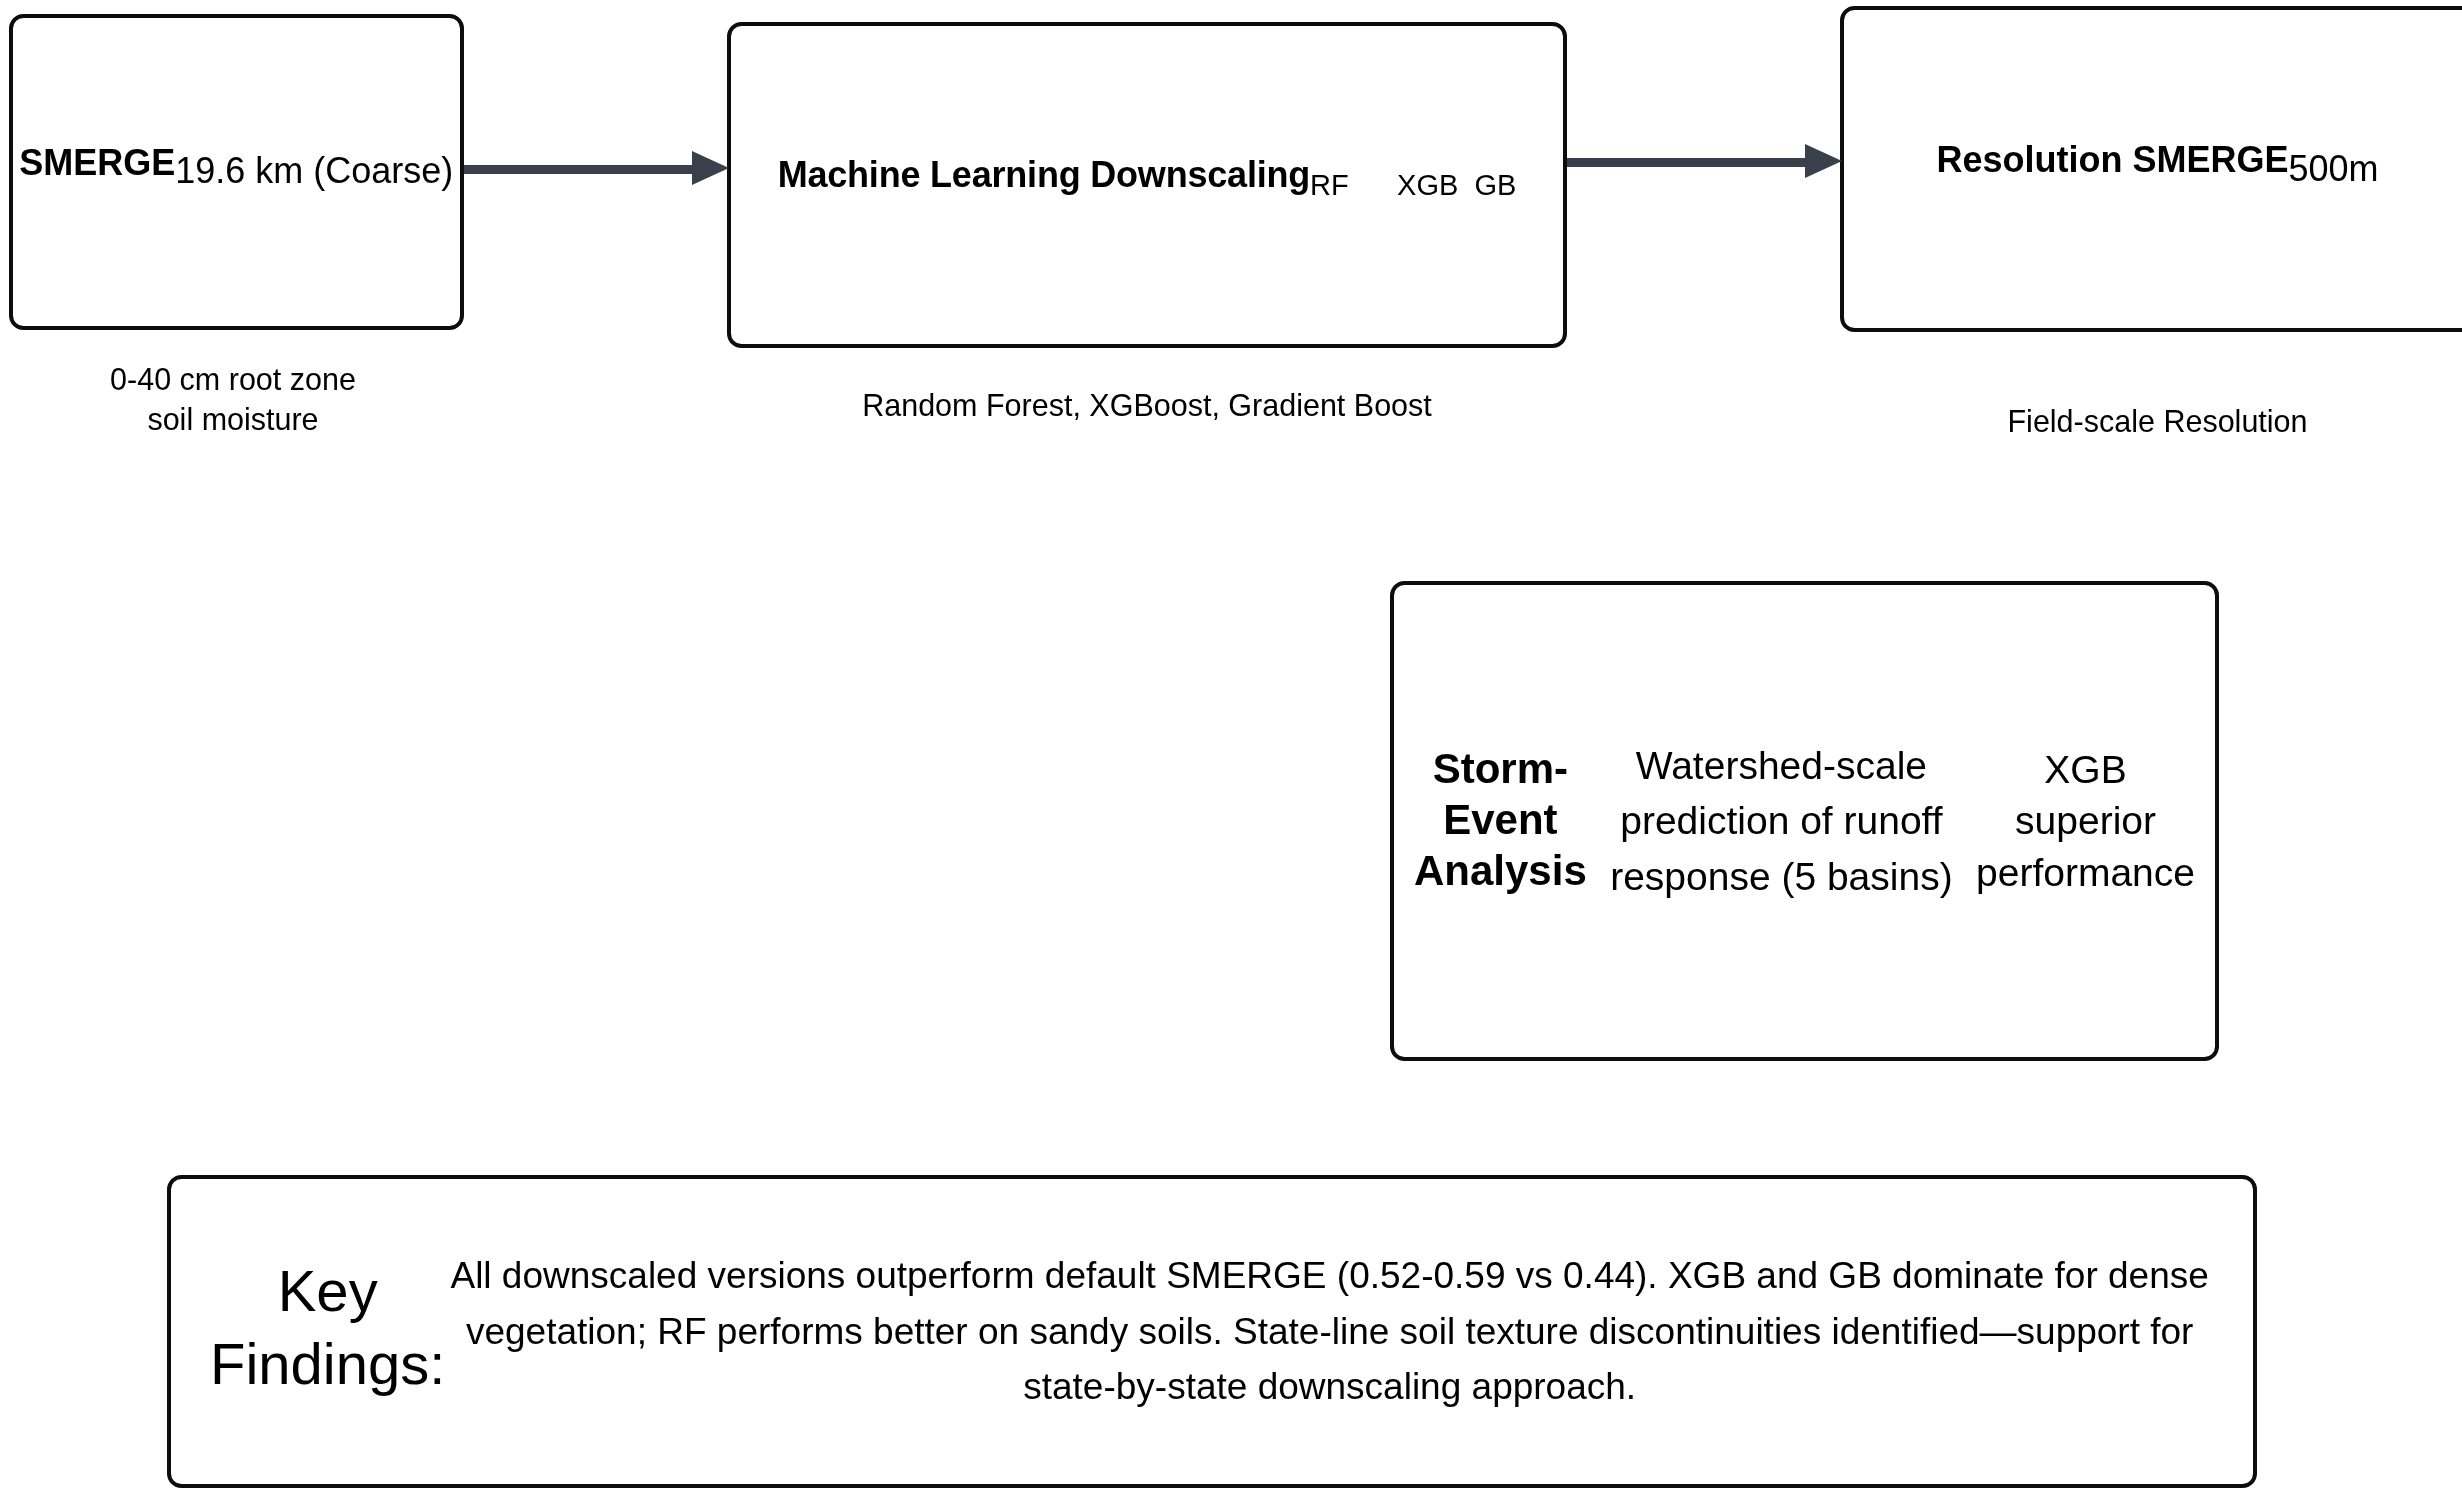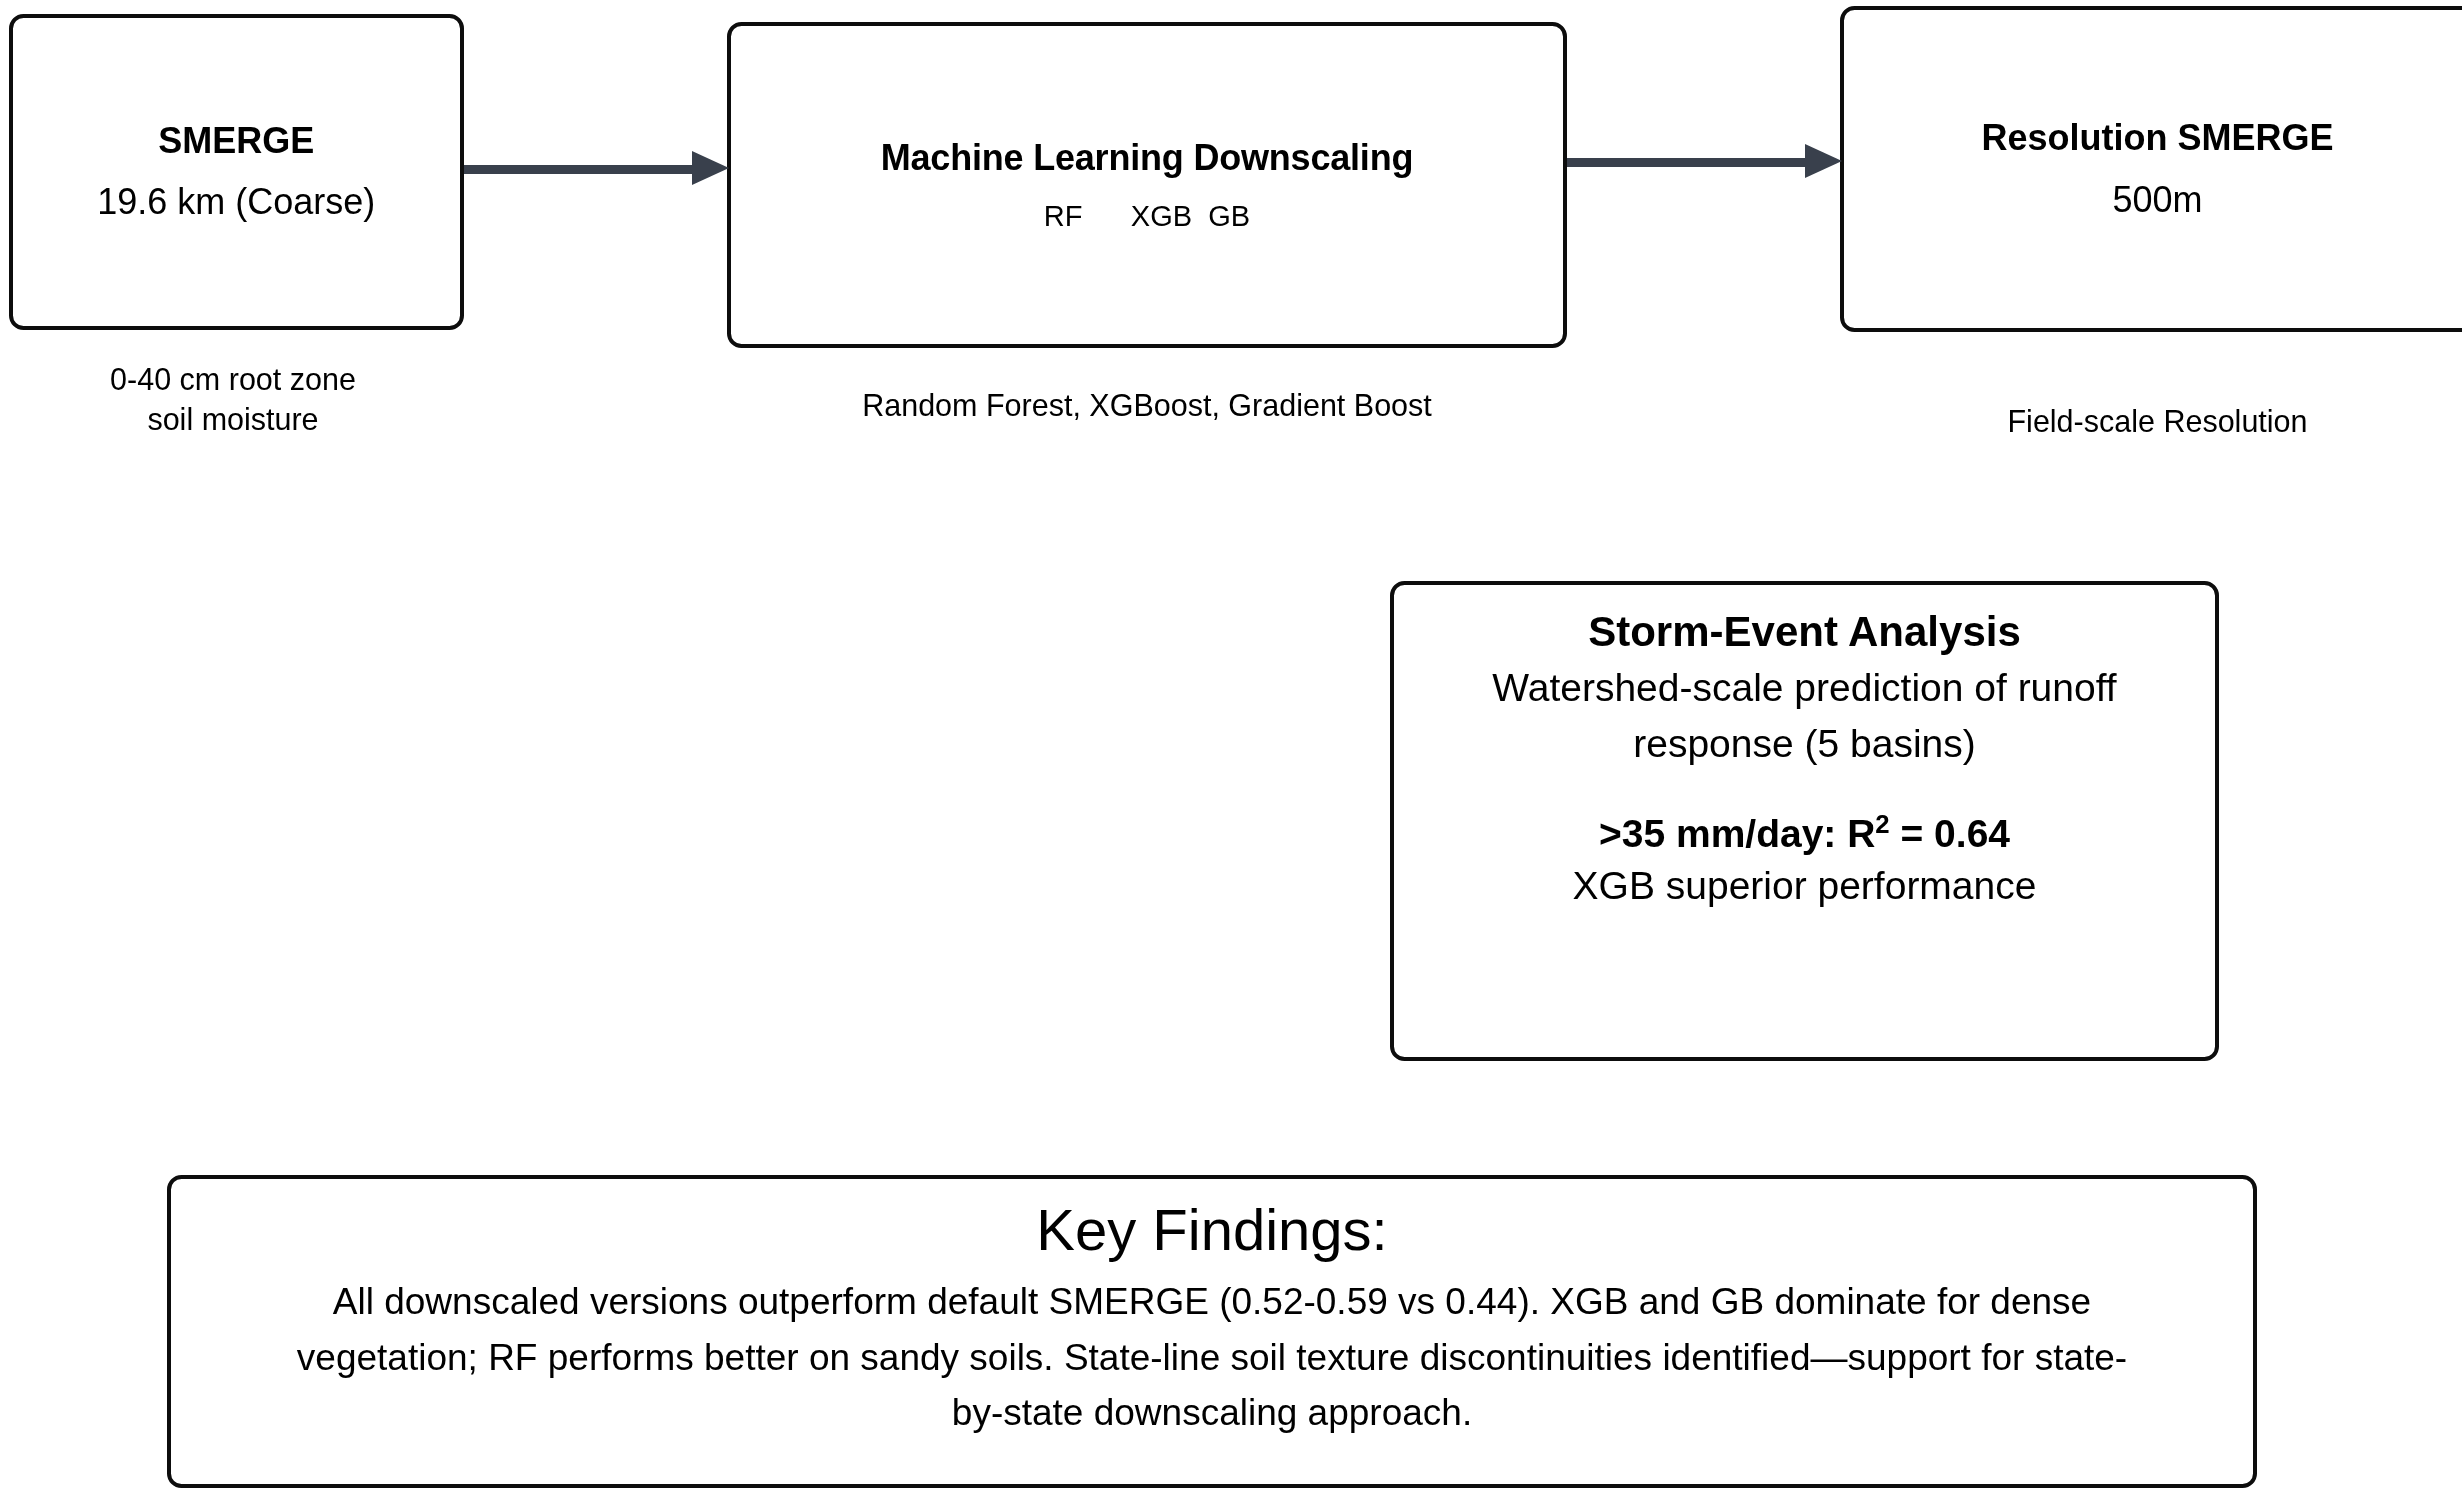--- a/index.html
+++ b/index.html
@@ -26,21 +26,21 @@
   }
 
   
   .node {
     position: absolute;
     box-sizing: border-box;
     background: #ffffff;
     border: 4px solid #0d0d0d;
     border-radius: 14.5px;
     display: flex;
-    flex-direction: column;
+    flex-direction: row;
     align-items: center;
     justify-content: center;
     text-align: center;
   }
   .node .title {
     font-weight: bold;
     line-height: 1.18;
   }
   .node .sub {
     font-weight: normal;
@@ -181,21 +181,20 @@
   <div class="caption" id="cap-smerge" style="white-space: pre-line;">0-40 cm root zone
 soil moisture</div>
   <div class="caption" id="cap-ml">Random Forest, XGBoost, Gradient Boost</div>
   <div class="caption" id="cap-out">Field-scale Resolution</div>
 
 
   <div class="node" id="node-storm" style="border-color: rgb(13, 13, 13);">
     <div class="panel-title">Storm-Event Analysis</div>
     <div class="panel-body">Watershed-scale prediction of runoff response (5 basins)</div>
     <div class="panel-gap"></div>
-    <div class="panel-stat"><span>&gt;35 mm/day: R</span><sup>2</sup><span> = 0.64</span></div>
     <div class="panel-note">XGB superior performance</div>
   </div>
 
   <div class="node" id="node-key" style="border-color: rgb(13, 13, 13);">
     <div class="kf-title">Key Findings:</div>
     <div class="kf-body">All downscaled versions outperform default SMERGE (0.52-0.59 vs 0.44). XGB and GB dominate for dense vegetation; RF performs better on sandy soils. State-line soil texture discontinuities identified—support for state-by-state downscaling approach.</div>
   </div>
 
 </div>
 

